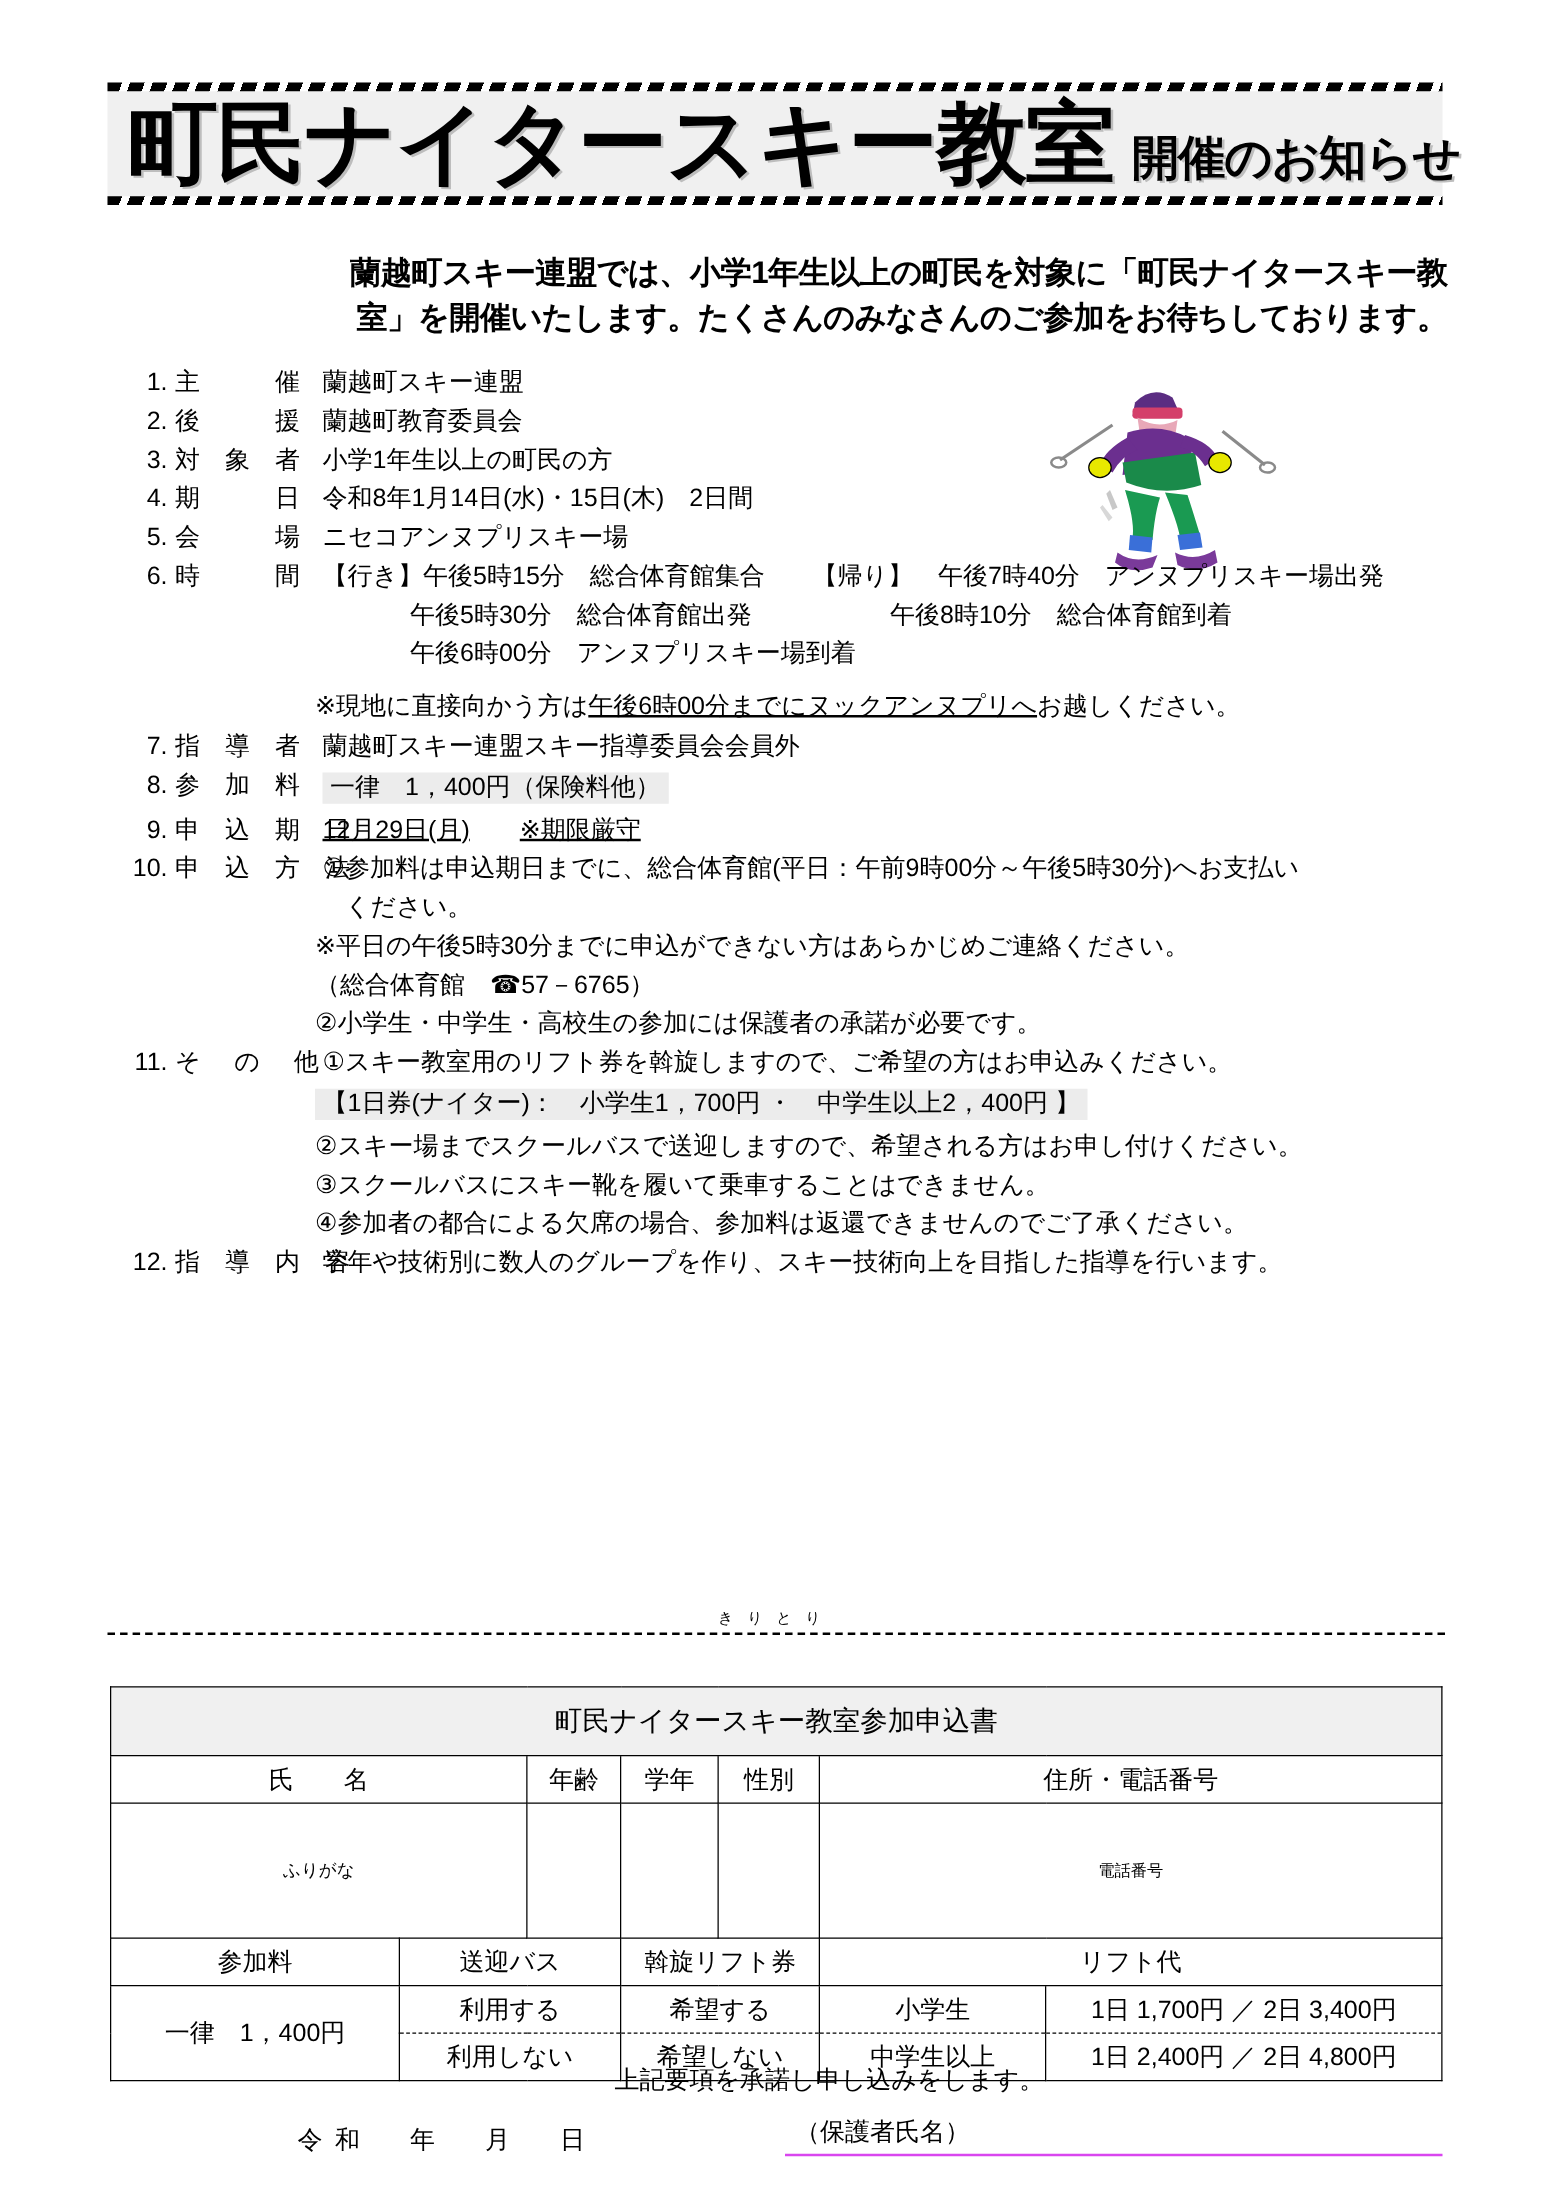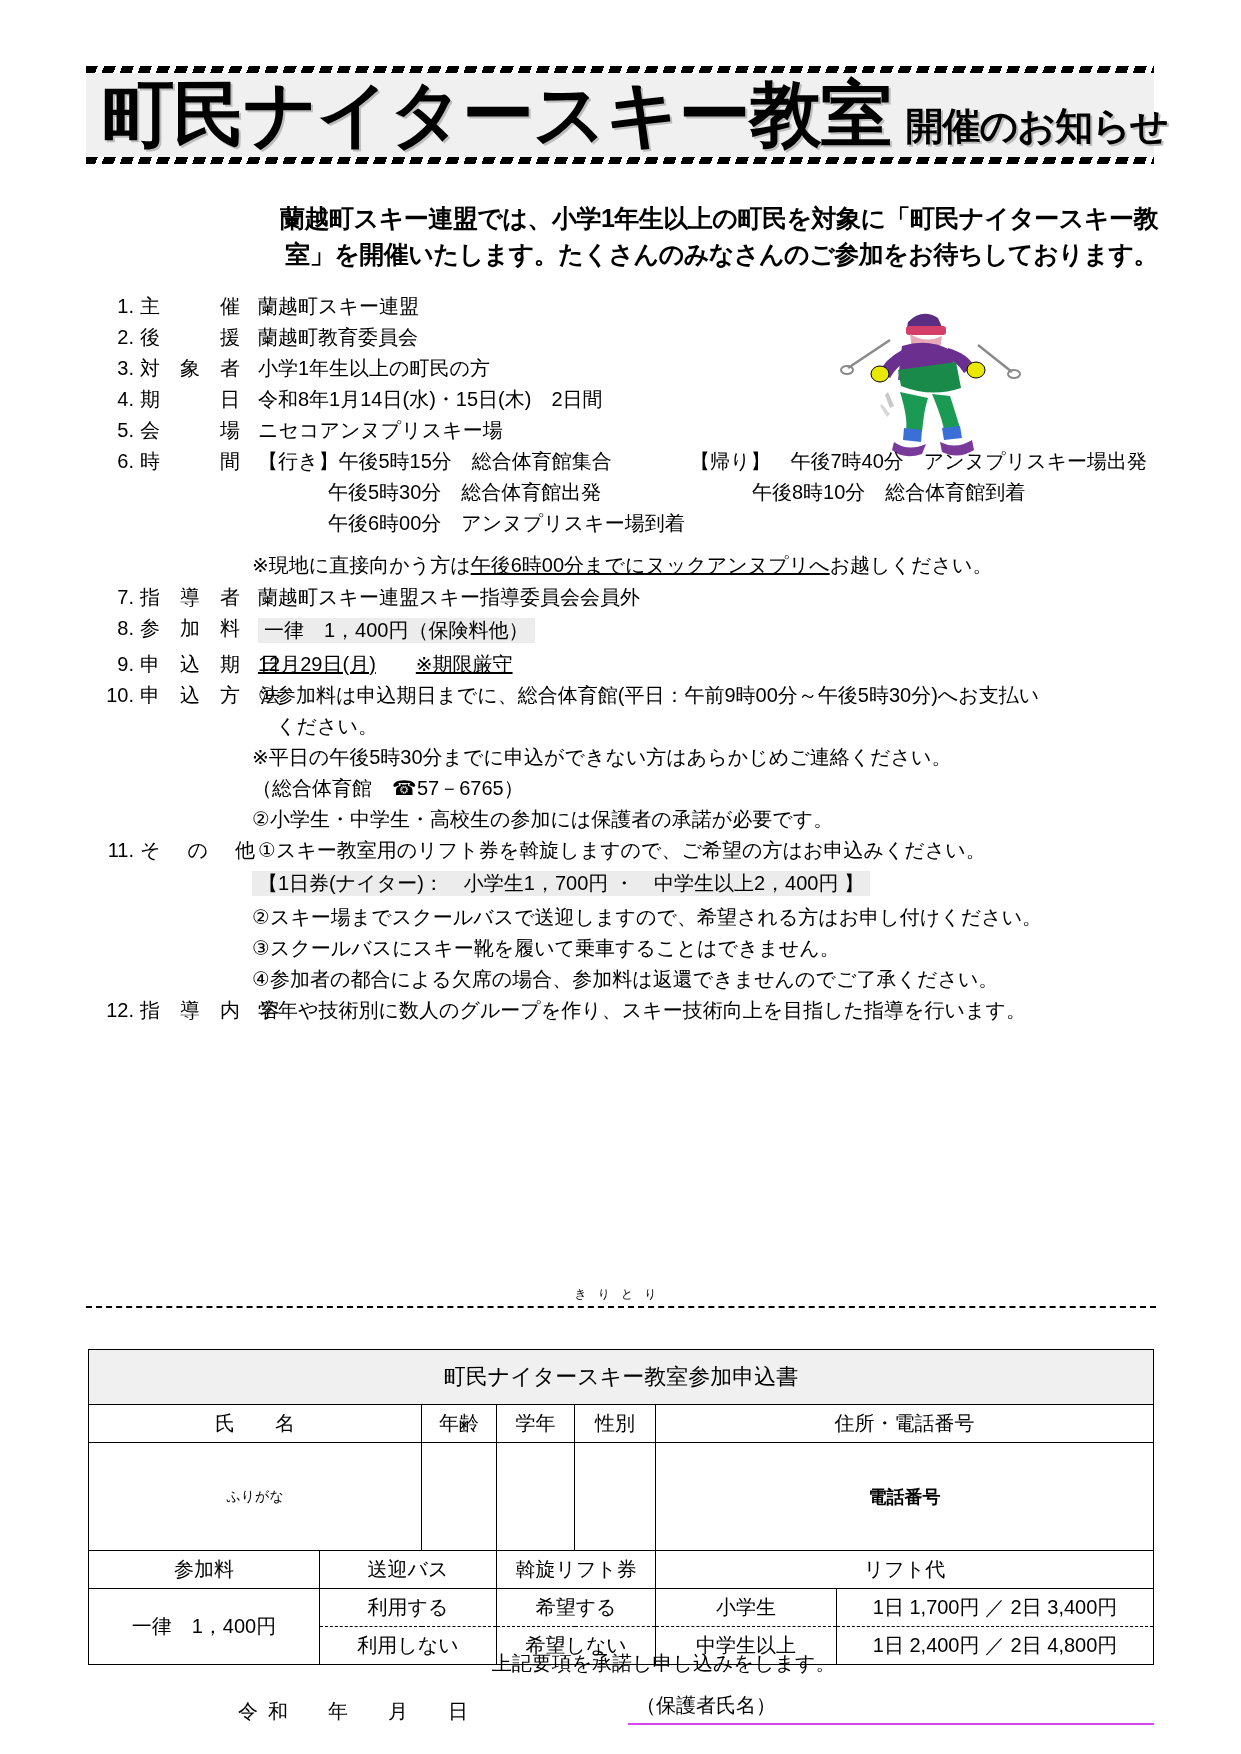--- a/index.html
+++ b/index.html
@@ -53,21 +53,21 @@
   .row{display:flex;align-items:flex-start;margin-bottom:11px;}
   .num{width:38px;text-align:right;flex:none;padding-right:6px;}
   .lbl{width:118px;flex:none;letter-spacing:0;white-space:nowrap;}
   .lbl.sp4{letter-spacing:3.5px;}
   .lbl.sp0{letter-spacing:0px;}
   .val{flex:1;white-space:nowrap;}
   .sub{margin-left:156px;margin-bottom:11px;font-size:20px;white-space:nowrap;}
   .hl{background:#ececec;padding:2px 6px 3px 6px;display:inline-block;}
   .ul{text-decoration:underline;}
 
-  .time-grid{display:flex;gap:40px;}
+  .time-grid{display:flex;}
   .time-a{width:392px;flex:none;}
   .time-b{flex:1;}
   .tline{margin-bottom:11px;white-space:nowrap;}
 
   .note{margin-left:156px;margin-bottom:12px;font-size:20px;}
 
   
   .cutwrap{position:absolute;left:86px;top:1286px;width:1070px;height:30px;}
   .cutline{position:absolute;top:20px;left:0;width:100%;height:0;
      border-top:2px dashed #000;}
@@ -77,21 +77,21 @@
   
   .formtbl{
     position:absolute;left:88px;top:1349px;width:1066px;
     border-collapse:collapse;font-size:20px;
   }
   .formtbl td{border:1px solid #000;padding:4px 6px;text-align:center;vertical-align:middle;}
   .ft-title{background:#f0f0f0;height:46px;font-size:22px;}
   .ft-head{height:38px;background:#fff;}
   .ft-blank{height:108px;}
   .ft-left{text-align:left;vertical-align:top;font-size:14px;}
-  .ft-addr{text-align:left;vertical-align:bottom;font-size:18px;padding-bottom:6px;font-weight:bold;}
+  .ft-addr{text-align:left;vertical-align:bottom;font-size:13px;padding-bottom:6px;}
   .ft-row{height:38px;}
   .dashed-b{border-bottom:1px dashed #000 !important;}
   .dashed-t{border-top:1px dashed #000 !important;}
 
   .consent{
     position:absolute;left:0;top:1650px;width:1241px;text-align:center;
     font-size:20px;
     padding-left:43px;
   }
   .signrow{

